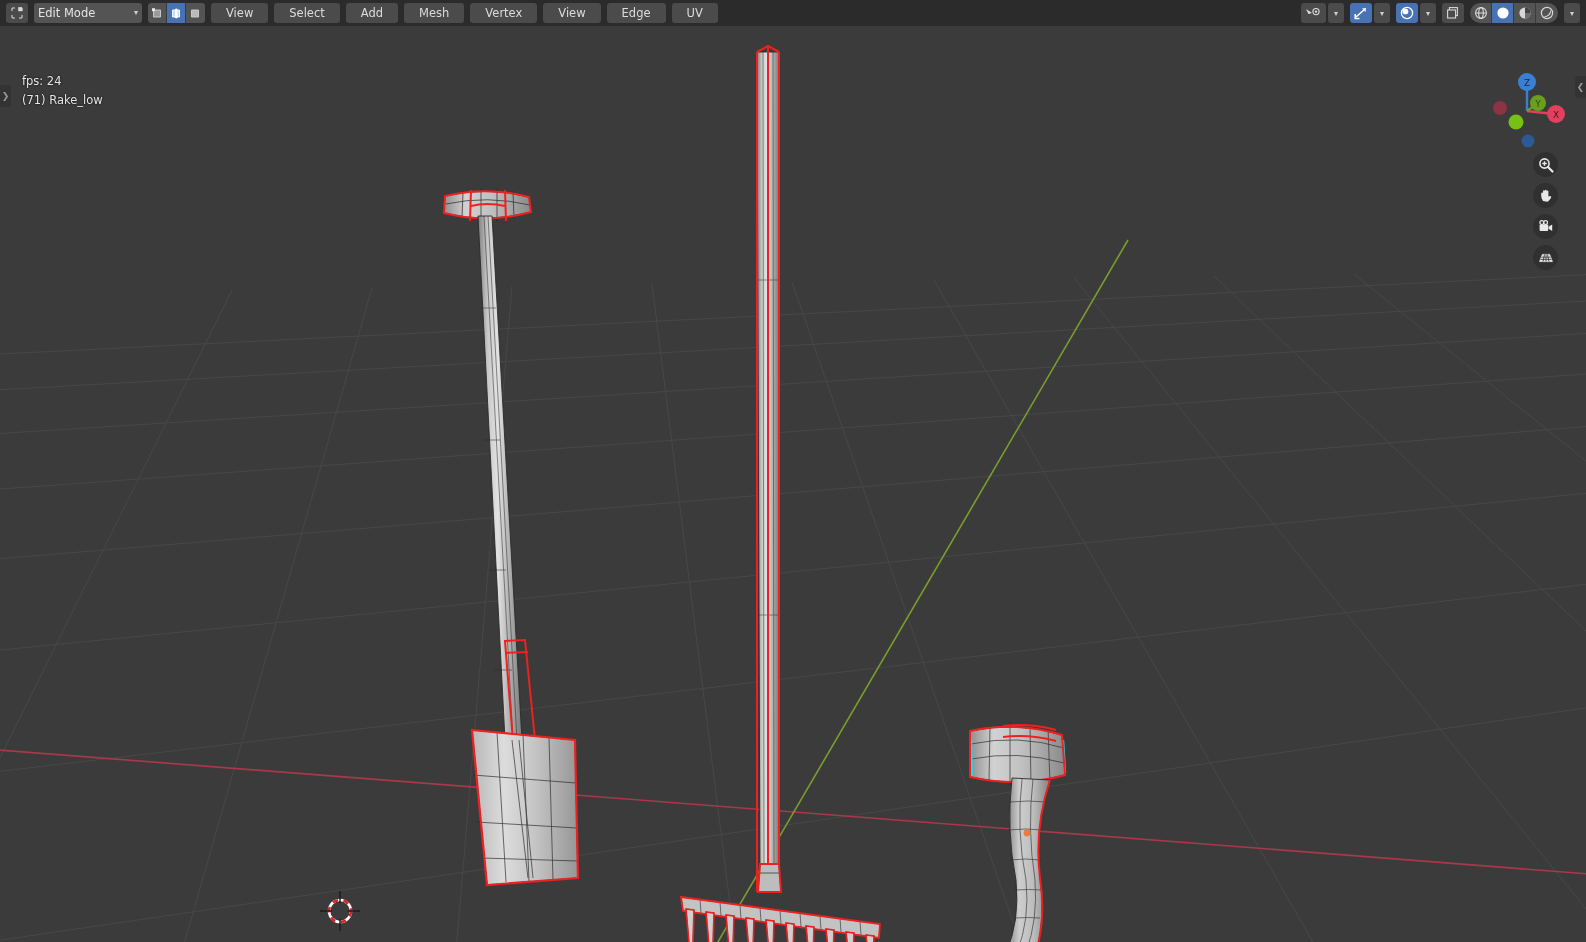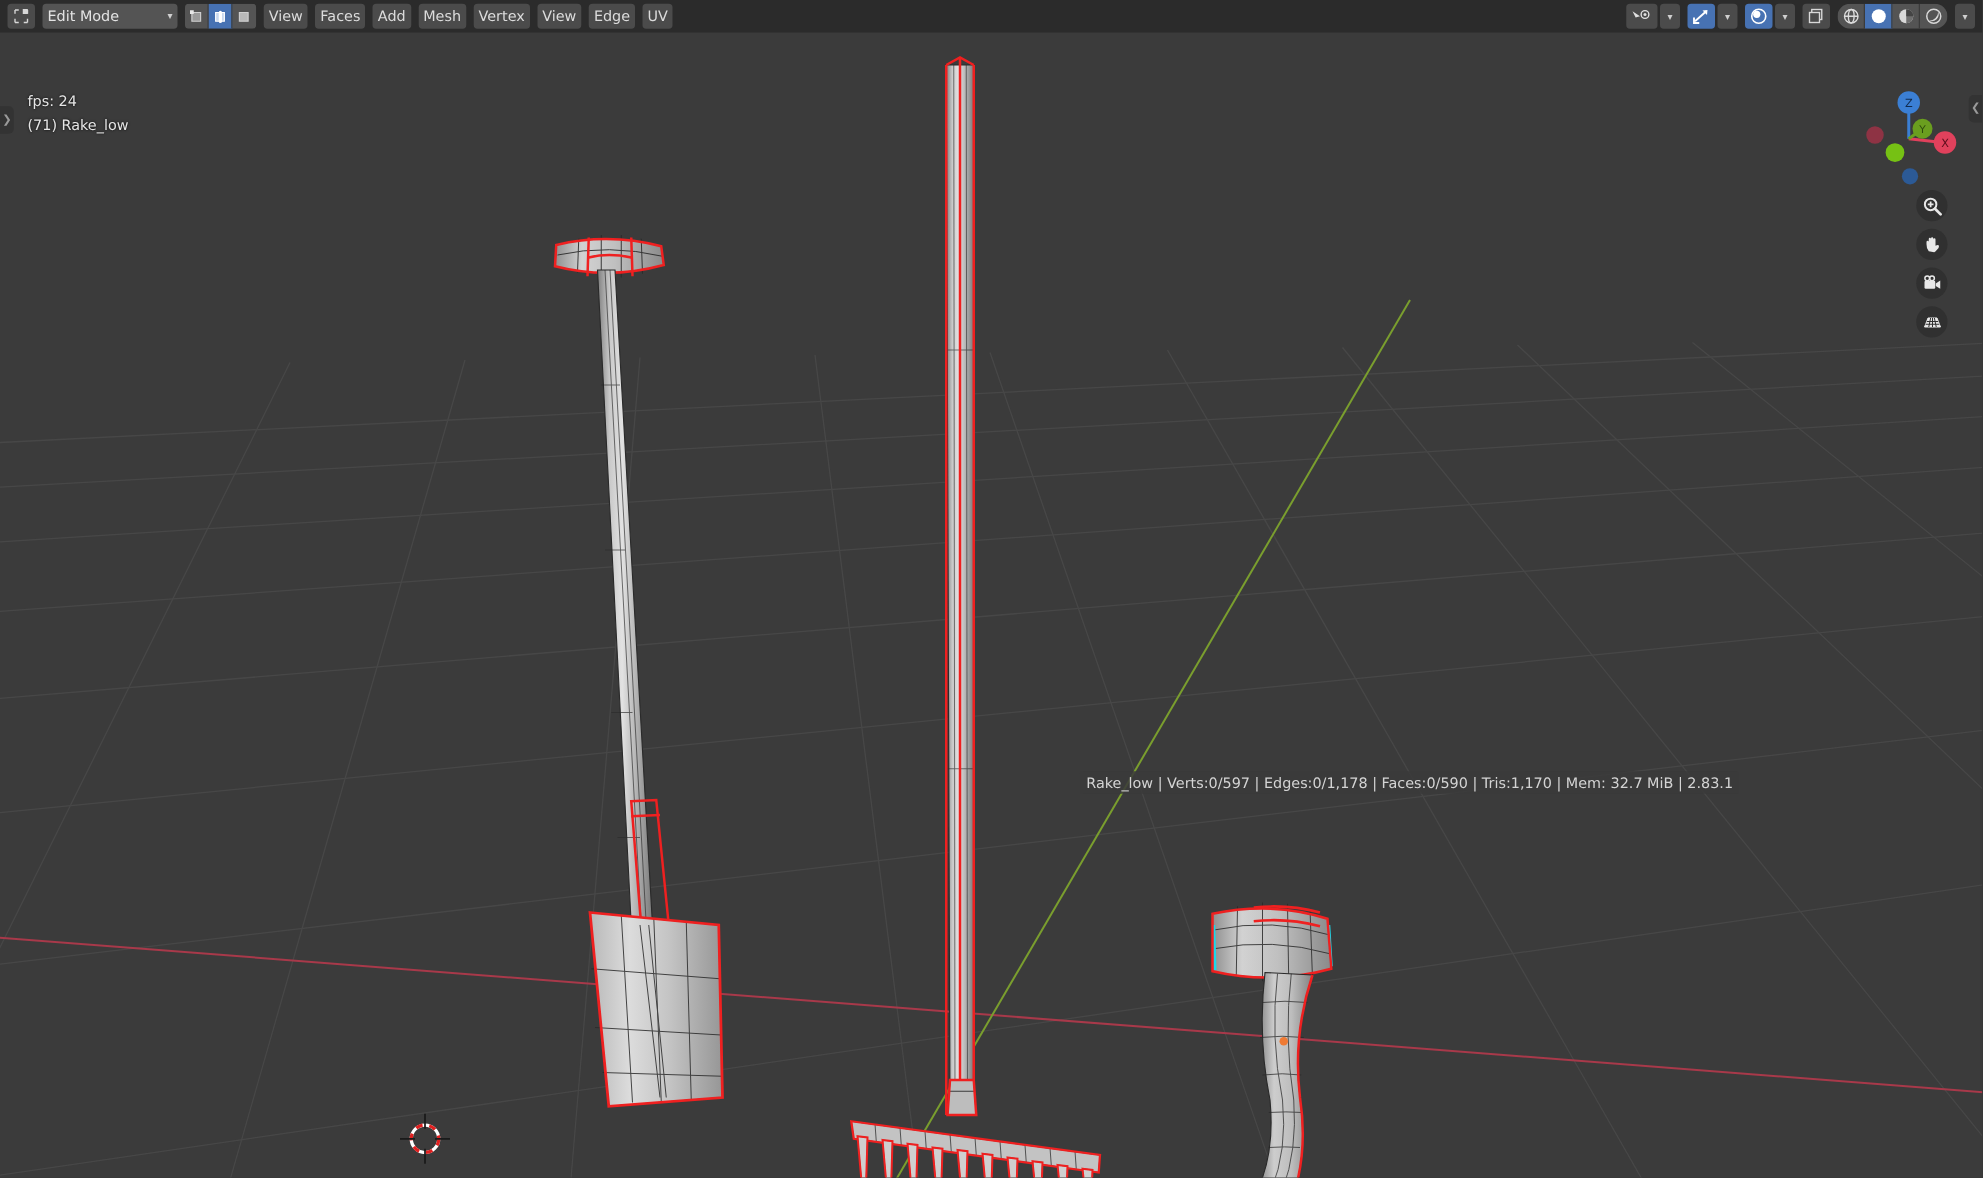--- a/index.html
+++ b/index.html
@@ -44,21 +44,21 @@
   .seg-group { display:flex; height:20px; border-radius:3px; overflow:hidden; }
   .seg-btn {
     width:19px; height:20px; background:#545454;
     display:flex; align-items:center; justify-content:center;
     cursor:pointer; border-right:1px solid #3b3b3b;
   }
   .seg-btn:last-child { border-right:none; }
   .seg-btn.active { background:#4772b3; }
 
   .menu-btn {
-    height:20px; padding:0 4px; background:#4b4b4b; border-radius:3px;
+    height:20px; padding:0 15px; background:#4b4b4b; border-radius:3px;
     color:#dcdcdc; font-size:11.5px; line-height:20px; cursor:pointer;
     white-space:nowrap;
   }
 
   .icon-box {
     height:20px; background:#545454; border-radius:3px;
     display:flex; align-items:center; justify-content:center;
     padding:0 4px; cursor:pointer;
   }
   .icon-box.active { background:#4772b3; }
@@ -345,21 +345,20 @@
           <path d="M 8 0 L 20 0"></path>
         </g>
       </g>
     </svg>
 
     <div id="fps-overlay">
       <div>fps: 24</div>
       <div>(71) Rake_low</div>
     </div>
 
-    <div id="stats-overlay">Rake_low | Verts:0/597 | Edges:0/1,178 | Faces:0/590 | Tris:1,170 | Mem: 32.7 MiB | 2.83.1</div>
 
     <div id="sidebar-arrow">❯</div>
 
     <div id="right-edge-arrow">❮</div>
 
     <svg id="nav-gizmo" viewBox="0 0 90 90">
       <line x1="45" y1="45" x2="45" y2="17" stroke="#3b7fd4" stroke-width="2.4"></line>
       <line x1="45" y1="45" x2="72" y2="48" stroke="#e0415c" stroke-width="2.4"></line>
       <line x1="45" y1="45" x2="56" y2="37" stroke="#6a9e1f" stroke-width="2.4"></line>
       <circle cx="18" cy="42" r="7" fill="#8e3344"></circle>
@@ -447,21 +446,21 @@
           </svg>
         </div>
         <div class="seg-btn">
           <svg width="13" height="13" viewBox="0 0 13 13">
             <path d="M 2.5 3 L 9.5 3 L 9.5 10 L 2.5 10 Z" fill="#b9b9b9" stroke="#d0d0d0" stroke-width="0.9"></path>
           </svg>
         </div>
       </div>
 
       <div class="menu-btn">View</div>
-      <div class="menu-btn">Faces</div>
+      <div class="menu-btn">Select</div>
       <div class="menu-btn">Add</div>
       <div class="menu-btn">Mesh</div>
       <div class="menu-btn">Vertex</div>
       <div class="menu-btn">View</div>
       <div class="menu-btn">Edge</div>
       <div class="menu-btn">UV</div>
     </div>
 
     <div class="hdr-right">
 

